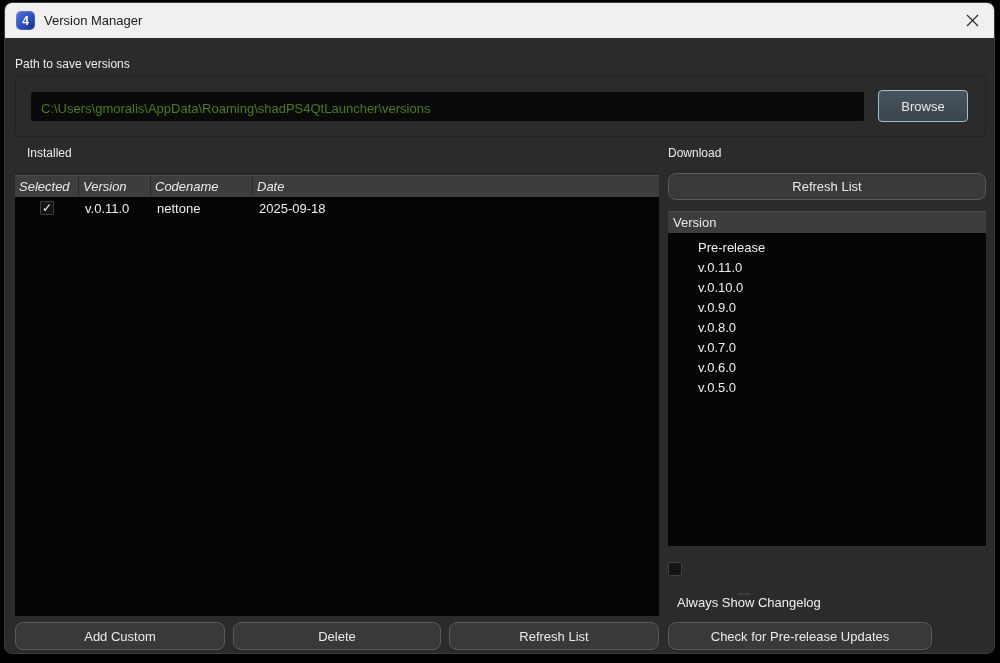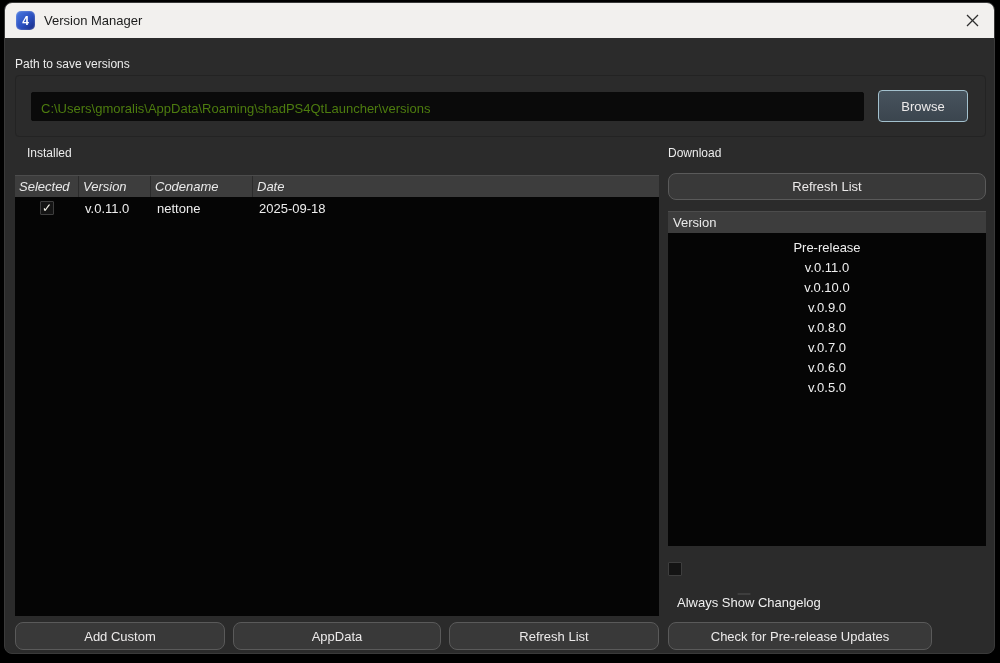--- a/index.html
+++ b/index.html
@@ -53,22 +53,22 @@
   .add-custom-btn{left:10px;top:619px;width:210px;height:28px;}
   .delete-btn{left:228px;top:619px;width:208px;height:28px;}
   .refresh-left-btn{left:444px;top:619px;width:210px;height:28px;}
   
   .download-label{left:663px;top:143px;}
   .dl-refresh-btn{left:663px;top:170px;width:318px;height:27px;}
   .dl-table{position:absolute;left:663px;top:208px;width:318px;height:335px;}
   .dl-head{height:22px;background:#3d3d3d;border-top:1px solid #4c4c4c;box-sizing:border-box;
     font-size:13px;color:#e9e9e9;line-height:21px;padding-left:5px;cursor:pointer;}
   .dl-body{height:313px;background:#050505;padding-top:5px;box-sizing:border-box;}
-  .dl-item{height:20px;line-height:20px;font-size:13px;color:#efefef;
-    cursor:pointer;text-align:center;}
+  .dl-item{height:20px;line-height:20px;padding-left:30px;font-size:13px;color:#efefef;
+    cursor:pointer;}
   .chkrow{position:absolute;left:663px;display:flex;align-items:center;height:17px;}
   .chkrow.r1{top:557px;}
   .chkrow.r2{top:590px;flex-direction:column;}
   .chklabel{margin-left:9px;font-size:13px;color:#f0f0f0;}
   .update-btn{left:663px;top:619px;width:264px;height:28px;}
 </style>
 </head>
 <body>
 
 <div class="page">
@@ -108,21 +108,21 @@
             </span>
           </div>
           <div class="cell c2">v.0.11.0</div>
           <div class="cell c3">nettone</div>
           <div class="cell c4">2025-09-18</div>
         </div>
       </div>
     </div>
 
     <button class="btn add-custom-btn">Add Custom</button>
-    <button class="btn delete-btn">AppData</button>
+    <button class="btn delete-btn">Delete</button>
     <button class="btn refresh-left-btn">Refresh List</button>
 
     <div class="label download-label">Download</div>
     <button class="btn dl-refresh-btn">Refresh List</button>
 
     <div class="dl-table">
       <div class="dl-head">Version</div>
       <div class="dl-body">
         <div class="dl-item">Pre-release</div>
         <div class="dl-item">v.0.11.0</div>

